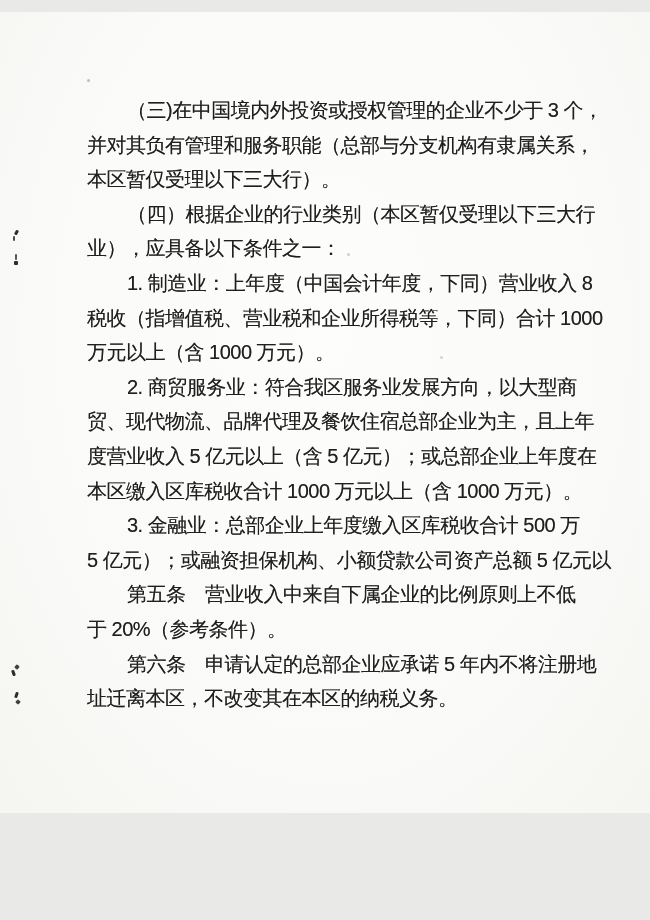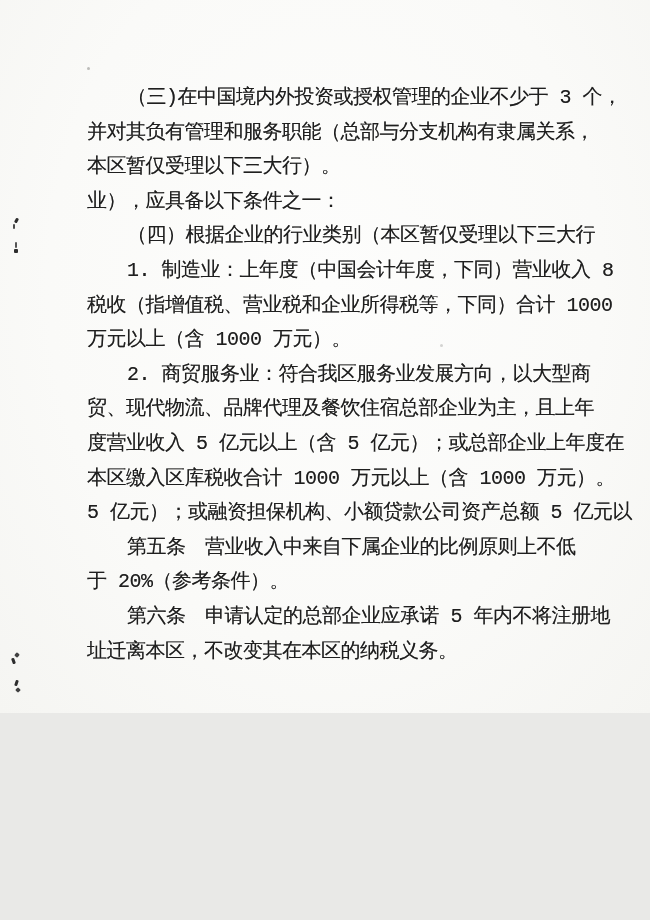--- a/index.html
+++ b/index.html
@@ -3,25 +3,25 @@
 <meta charset="utf-8">
 <style>
   html, body {
     margin: 0;
     padding: 0;
     background: #e9e9e7;
   }
   .page {
     position: relative;
     width: 650px;
-    height: 713px;
-    margin: 0 auto;
+    height: 801px;
+    margin: 12px auto;
     background: radial-gradient(ellipse at 50% 40%, #fdfdfc 0%, #fafaf8 60%, #f5f5f2 100%);
     overflow: hidden;
-    font-family: Liberation Mono, monospace;
+    font-family: Liberation Sans, sans-serif;
     color: #1f1f1f;
   }
   .doc-body {
     position: absolute;
     left: 87px;
     top: 81px;
     width: 500px;
   }
   .line {
     font-size: 20px;
@@ -104,29 +104,30 @@
   <span class="dot dot-1"></span>
   <span class="dot dot-2"></span>
   <span class="dot dot-3"></span>
   <span class="dot dot-4"></span>
   <span class="dot dot-5"></span>
 
   <div class="doc-body">
     <div class="line indent">（三)在中国境内外投资或授权管理的企业不少于 3 个，</div>
     <div class="line">并对其负有管理和服务职能（总部与分支机构有隶属关系，</div>
     <div class="line">本区暂仅受理以下三大行）。</div>
+    <div class="line indent">（四）根据企业的行业类别（本区暂仅受理以下三大行</div>
     <div class="line">业），应具备以下条件之一：</div>
-    <div class="line indent">（四）根据企业的行业类别（本区暂仅受理以下三大行</div>
     <div class="line indent">1. 制造业：上年度（中国会计年度，下同）营业收入 8</div>
     <div class="line">税收（指增值税、营业税和企业所得税等，下同）合计 1000</div>
     <div class="line">万元以上（含 1000 万元）。</div>
     <div class="line indent">2. 商贸服务业：符合我区服务业发展方向，以大型商</div>
     <div class="line">贸、现代物流、品牌代理及餐饮住宿总部企业为主，且上年</div>
     <div class="line">度营业收入 5 亿元以上（含 5 亿元）；或总部企业上年度在</div>
     <div class="line">本区缴入区库税收合计 1000 万元以上（含 1000 万元）。</div>
+    <div class="line indent">3. 金融业：总部企业上年度缴入区库税收合计 500 万</div>
     <div class="line">5 亿元）；或融资担保机构、小额贷款公司资产总额 5 亿元以</div>
     <div class="line indent">第五条　营业收入中来自下属企业的比例原则上不低</div>
     <div class="line">于 20%（参考条件）。</div>
     <div class="line indent">第六条　申请认定的总部企业应承诺 5 年内不将注册地</div>
     <div class="line">址迁离本区，不改变其在本区的纳税义务。</div>
   </div>
 
   <div class="chapter-heading">第四章　　认定程序</div>
 
   <div class="page-number">3</div>

